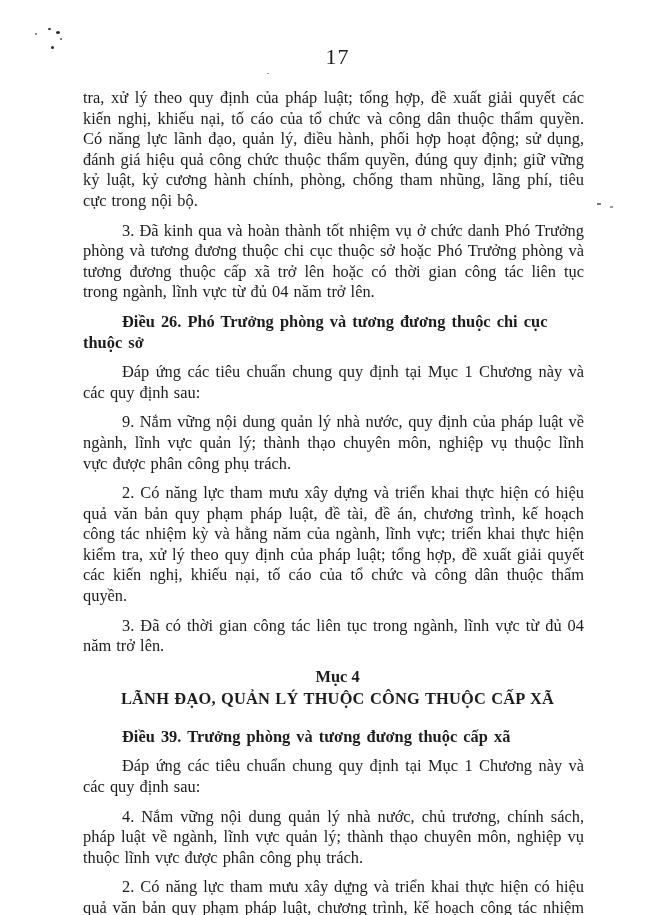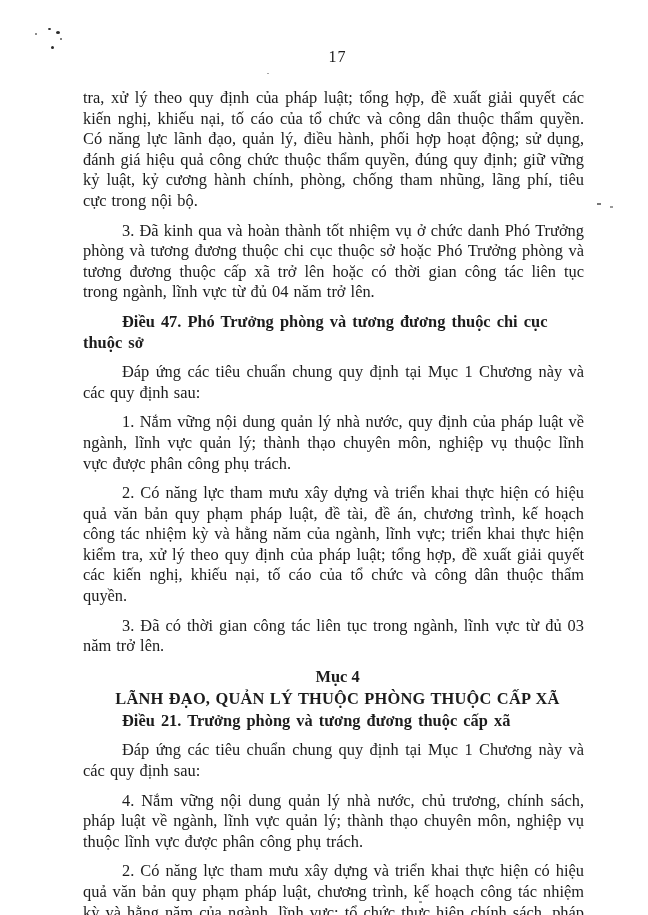--- a/index.html
+++ b/index.html
@@ -17,21 +17,21 @@
     color: #1c1c1c;
   }
   .content {
     position: absolute;
     left: 83px;
     top: 46px;
     width: 509px;
   }
   .page-number {
     text-align: center;
-    font-size: 16px;
+    font-size: 22px;
     line-height: 21px;
     margin: 0 0 21px 0;
     letter-spacing: 1px;
   }
   .para {
     font-size: 16.4px;
     line-height: 20.6px;
     text-align: justify;
     text-indent: 39px;
     margin: 0 8px 9px 0;
@@ -43,21 +43,21 @@
   .para.article-heading {
     font-weight: bold;
     text-align: left;
     word-spacing: 2px;
   }
   .section-head {
     text-align: center;
     font-weight: bold;
     font-size: 16.4px;
     line-height: 21px;
-    margin: 3px 0 2px 0;
+    margin: 3px 0 18px 0;
   }
   .section-head .section-label {
     margin-bottom: 1px;
   }
   .section-head .section-title-line {
     letter-spacing: 0.2px;
     word-spacing: 1px;
   }
   
   .noise {
@@ -93,36 +93,36 @@
   <span class="noise n10"></span>
 
   <div class="content">
 
     <div class="page-number">17</div>
 
     <p class="para no-indent">tra, xử lý theo quy định của pháp luật; tổng hợp, đề xuất giải quyết các kiến nghị, khiếu nại, tố cáo của tổ chức và công dân thuộc thẩm quyền. Có năng lực lãnh đạo, quản lý, điều hành, phối hợp hoạt động; sử dụng, đánh giá hiệu quả công chức thuộc thẩm quyền, đúng quy định; giữ vững kỷ luật, kỷ cương hành chính, phòng, chống tham nhũng, lãng phí, tiêu cực trong nội bộ.</p>
 
     <p class="para">3. Đã kinh qua và hoàn thành tốt nhiệm vụ ở chức danh Phó Trưởng phòng và tương đương thuộc chi cục thuộc sở hoặc Phó Trưởng phòng và tương đương thuộc cấp xã trở lên hoặc có thời gian công tác liên tục trong ngành, lĩnh vực từ đủ 04 năm trở lên.</p>
 
-    <p class="para article-heading">Điều 47. Phó Trưởng phòng và tương đương thuộc chi cục thuộc sở</p>
+    <p class="para article-heading">Điều 26. Phó Trưởng phòng và tương đương thuộc chi cục thuộc sở</p>
 
     <p class="para">Đáp ứng các tiêu chuẩn chung quy định tại Mục 1 Chương này và các quy định sau:</p>
 
-    <p class="para">1. Nắm vững nội dung quản lý nhà nước, quy định của pháp luật về ngành, lĩnh vực quản lý; thành thạo chuyên môn, nghiệp vụ thuộc lĩnh vực được phân công phụ trách.</p>
+    <p class="para">9. Nắm vững nội dung quản lý nhà nước, quy định của pháp luật về ngành, lĩnh vực quản lý; thành thạo chuyên môn, nghiệp vụ thuộc lĩnh vực được phân công phụ trách.</p>
 
     <p class="para">2. Có năng lực tham mưu xây dựng và triển khai thực hiện có hiệu quả văn bản quy phạm pháp luật, đề tài, đề án, chương trình, kế hoạch công tác nhiệm kỳ và hằng năm của ngành, lĩnh vực; triển khai thực hiện kiểm tra, xử lý theo quy định của pháp luật; tổng hợp, đề xuất giải quyết các kiến nghị, khiếu nại, tố cáo của tổ chức và công dân thuộc thẩm quyền.</p>
 
-    <p class="para">3. Đã có thời gian công tác liên tục trong ngành, lĩnh vực từ đủ 03 năm trở lên.</p>
+    <p class="para">3. Đã có thời gian công tác liên tục trong ngành, lĩnh vực từ đủ 04 năm trở lên.</p>
 
     <div class="section-head">
       <div class="section-label">Mục 4</div>
-      <div class="section-title-line">LÃNH ĐẠO, QUẢN LÝ THUỘC PHÒNG THUỘC CẤP XÃ</div>
+      <div class="section-title-line">LÃNH ĐẠO, QUẢN LÝ THUỘC CÔNG THUỘC CẤP XÃ</div>
     </div>
 
-    <p class="para article-heading">Điều 21. Trưởng phòng và tương đương thuộc cấp xã</p>
+    <p class="para article-heading">Điều 39. Trưởng phòng và tương đương thuộc cấp xã</p>
 
     <p class="para">Đáp ứng các tiêu chuẩn chung quy định tại Mục 1 Chương này và các quy định sau:</p>
 
     <p class="para">4. Nắm vững nội dung quản lý nhà nước, chủ trương, chính sách, pháp luật về ngành, lĩnh vực quản lý; thành thạo chuyên môn, nghiệp vụ thuộc lĩnh vực được phân công phụ trách.</p>
 
     <p class="para">2. Có năng lực tham mưu xây dựng và triển khai thực hiện có hiệu quả văn bản quy phạm pháp luật, chương trình, kế hoạch công tác nhiệm kỳ và hằng năm của ngành, lĩnh vực; tổ chức thực hiện chính sách, pháp luật về ngành, lĩnh</p>
 
   </div>
 </div>
 

